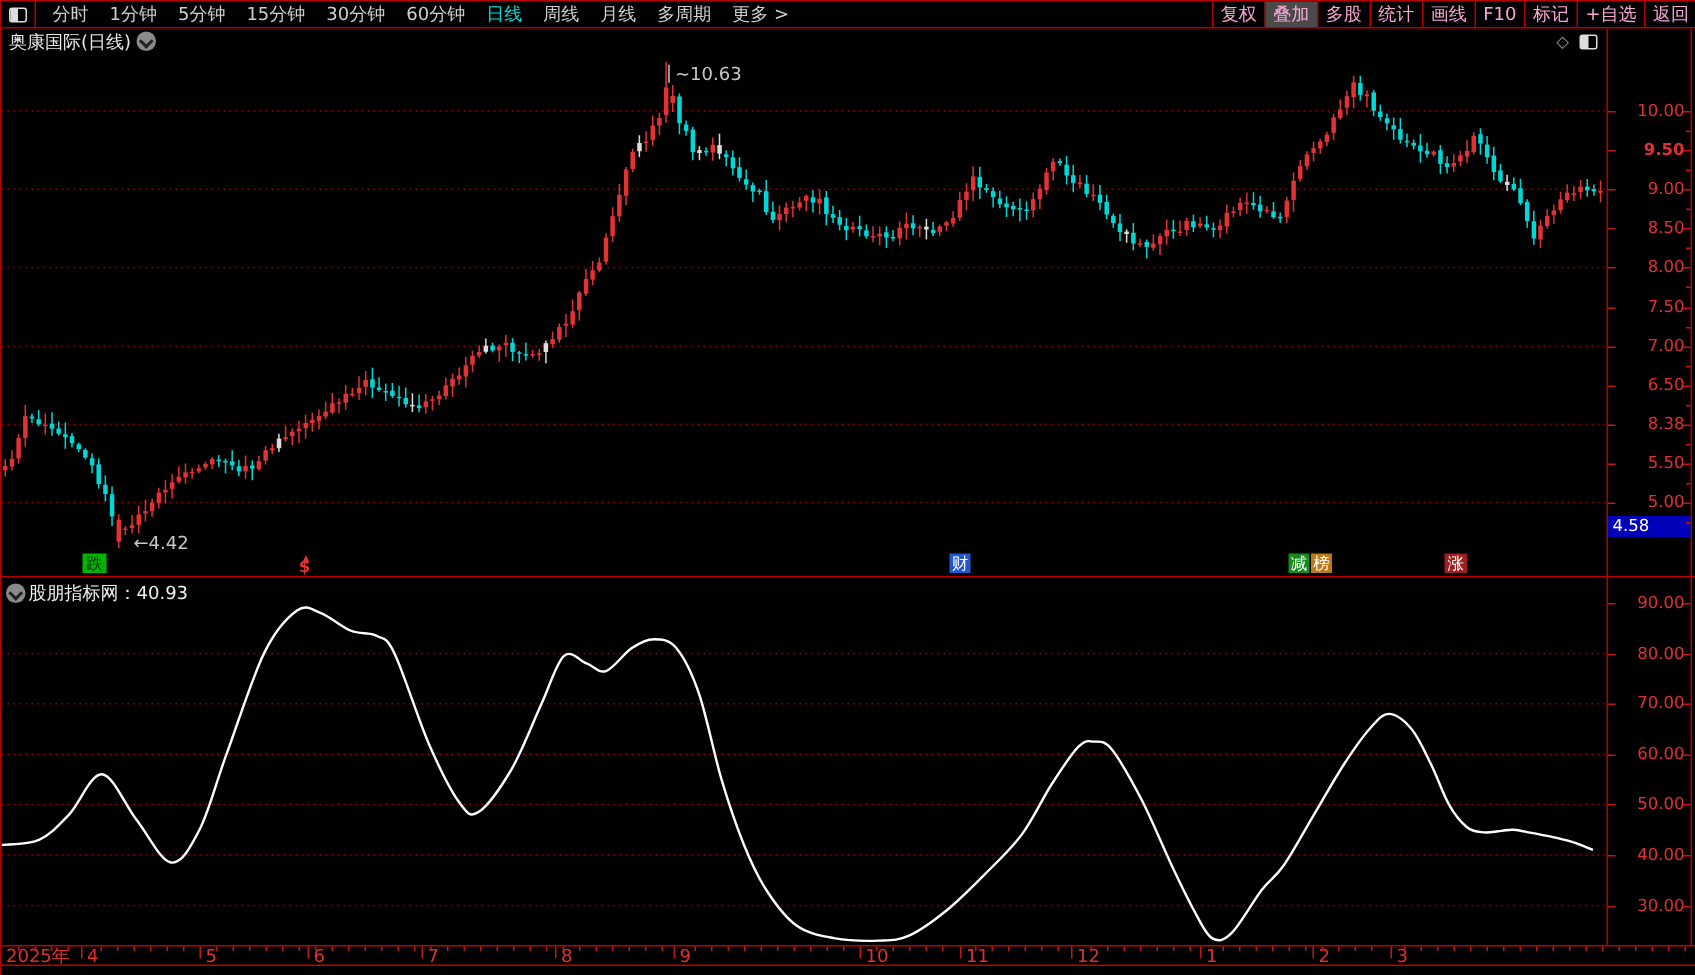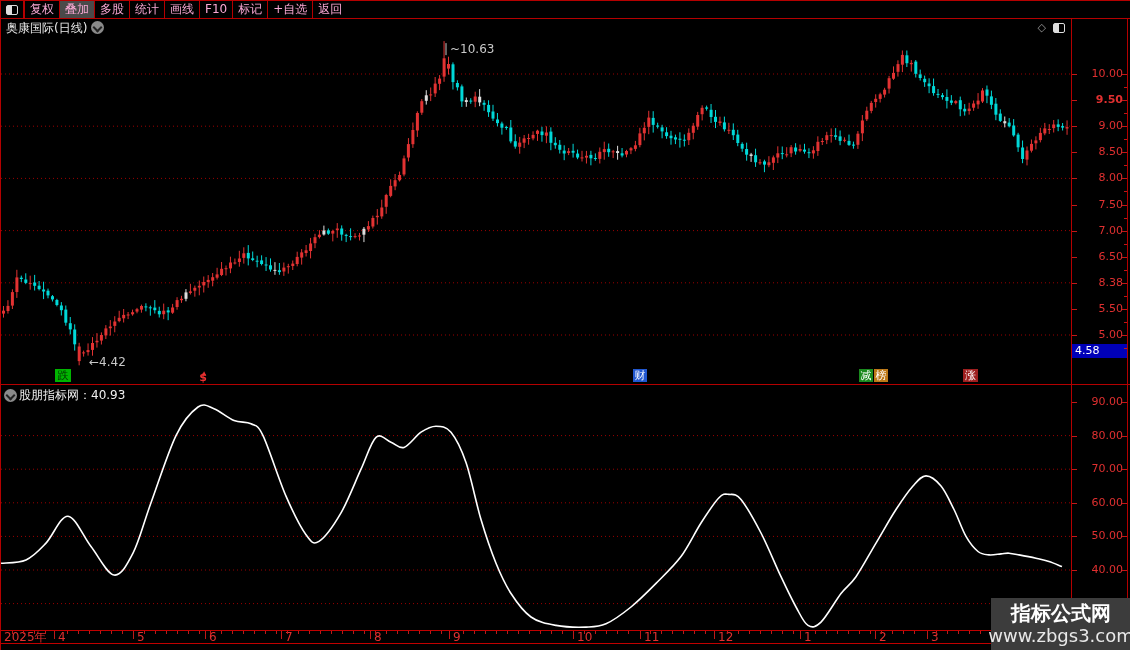--- a/index.html
+++ b/index.html
@@ -53,20 +53,33 @@
 </style>
 </head>
 <body>
 
 <div id="app">
 
   <div id="menubar">
     <div id="winicon-box">
       <span class="split-icon"></span>
     </div>
+    <div id="menu-left">
+        <span class="mitem">分时</span>
+        <span class="mitem">1分钟</span>
+        <span class="mitem">5分钟</span>
+        <span class="mitem">15分钟</span>
+        <span class="mitem">30分钟</span>
+        <span class="mitem">60分钟</span>
+        <span class="mitem active">日线</span>
+        <span class="mitem">周线</span>
+        <span class="mitem">月线</span>
+        <span class="mitem">多周期</span>
+        <span class="mitem">更多 &gt;</span>
+      </div>
     <div id="menu-right">
         <span class="rbtn">复权</span>
         <span class="rbtn hl">叠加</span>
         <span class="rbtn">多股</span>
         <span class="rbtn">统计</span>
         <span class="rbtn">画线</span>
         <span class="rbtn">F10</span>
         <span class="rbtn">标记</span>
         <span class="rbtn">+自选</span>
         <span class="rbtn">返回</span>
@@ -713,24 +726,20 @@
       <div class="t-tick" style="left: 1045px; height: 3px;"></div>
       <div class="t-tick" style="left: 1056px; height: 3px;"></div>
       <div class="t-tick" style="left: 1067px; height: 3px;"></div>
       <div class="t-tick" style="left: 1078px; height: 3px;"></div>
       <div class="t-tick" style="left: 1089px; height: 3px;"></div>
       <div class="t-tick" style="left: 1100px; height: 3px;"></div>
       <div class="t-tick" style="left: 1111px; height: 3px;"></div>
       <div class="t-tick" style="left: 1122px; height: 3px;"></div>
     </div>
 
-  <div id="watermark">
-    <div id="wm1">指标公式网</div>
-    <div id="wm2">www.zbgs3.com</div>
-  </div>
 <div class="axlabel" style="left: 1074px; top: 67px; position: absolute;">10.00</div>
     <div class="tickmark" style="left: 1071px; top: 74px; width: 5px;"></div>
     <div class="tickmark" style="left: 1121px; top: 74px; width: 5px;"></div>
     <div class="tickmark" style="left: 1123px; top: 87px; width: 3px;"></div>
     <div class="axlabel" style="left: 1074px; top: 93px; position: absolute; font-weight: bold;">9.50</div>
     <div class="tickmark" style="left: 1071px; top: 100px; width: 5px;"></div>
     <div class="tickmark" style="left: 1121px; top: 100px; width: 5px;"></div>
     <div class="tickmark" style="left: 1123px; top: 113px; width: 3px;"></div>
     <div class="axlabel" style="left: 1074px; top: 119px; position: absolute;">9.00</div>
     <div class="tickmark" style="left: 1071px; top: 126px; width: 5px;"></div>

